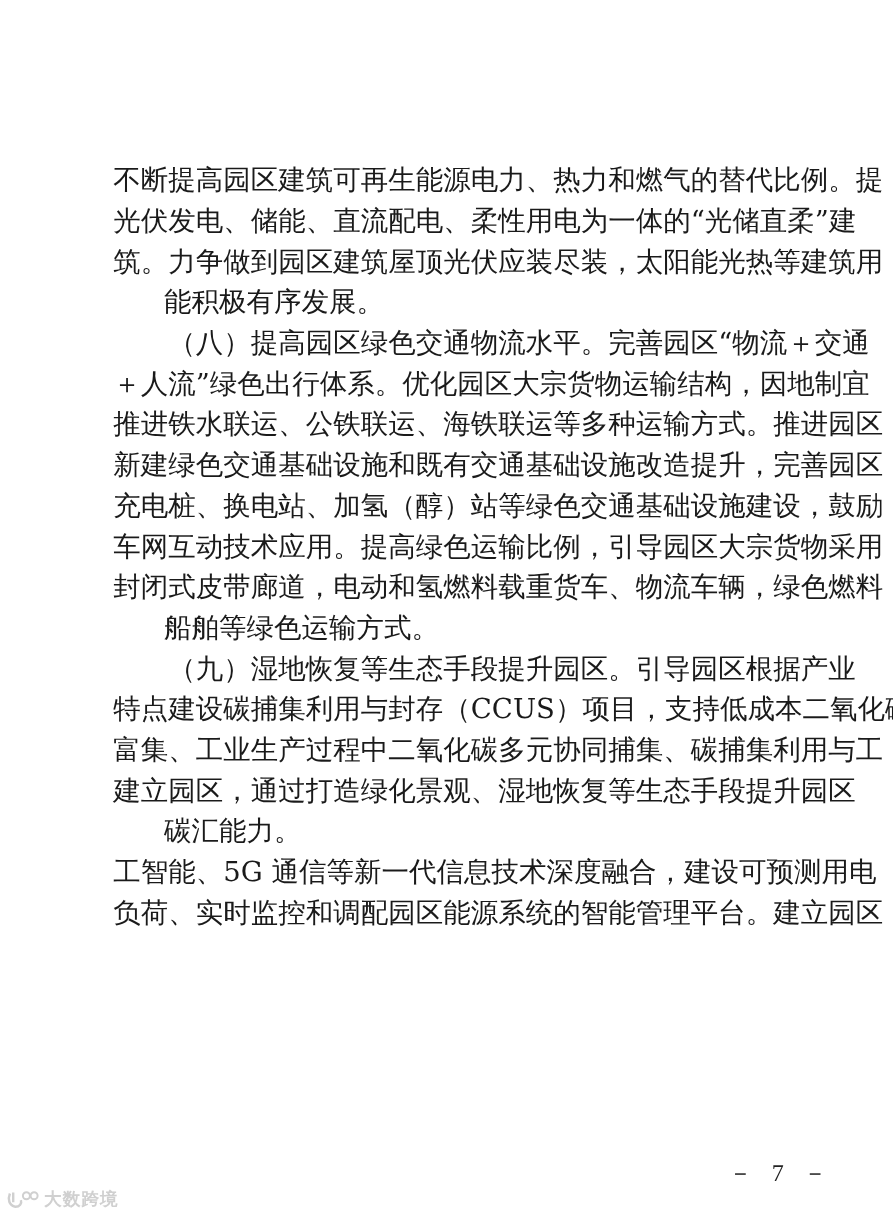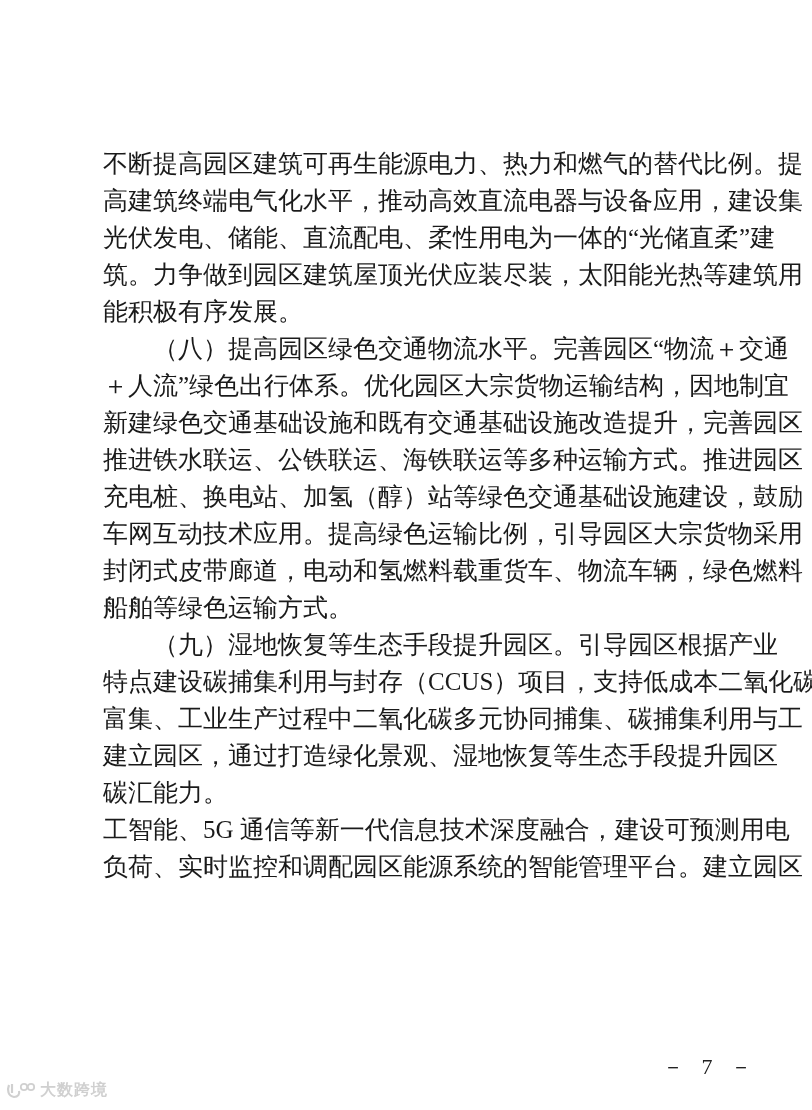--- a/index.html
+++ b/index.html
@@ -19,34 +19,34 @@
       position: absolute;
       left: 0; top: 0;
       width: 812px; height: 1110px;
       background: #ffffff;
     }
     .body-text {
       position: absolute;
       left: 103px;
       top: 145px;
       width: 612px;
-      font-family: Liberation Serif, serif;
     }
     .line {
       height: 37px;
       line-height: 37px;
       font-size: 25px;
       white-space: nowrap;
       text-align: justify;
       text-align-last: justify;
       letter-spacing: 0;
       display: block;
     }
     .line.last {
       text-align-last: left;
+      margin-left: 46px;
     }
     .page-number {
       position: absolute;
       left: 662px;
       top: 1052px;
       font-size: 22px;
       color: #222;
       font-family: "Liberation Serif", "DejaVu Serif", serif;
       letter-spacing: 6px;
     }
@@ -68,28 +68,27 @@
       height: 18px;
       position: relative;
     }
   </style>
 </head>
 <body>
 
 <div class="page">
   <div class="body-text" id="body-text">
       <div class="line">不断提高园区建筑可再生能源电力、热力和燃气的替代比例。提</div>
-      <div class="line">高建筑终端电气化水平，推动高效直流电器与设备应用，建设集</div>
       <div class="line">光伏发电、储能、直流配电、柔性用电为一体的“光储直柔”建</div>
       <div class="line">筑。力争做到园区建筑屋顶光伏应装尽装，太阳能光热等建筑用</div>
       <div class="line last">能积极有序发展。</div>
       <div class="line">　　（八）提高园区绿色交通物流水平。完善园区“物流＋交通</div>
       <div class="line">＋人流”绿色出行体系。优化园区大宗货物运输结构，因地制宜</div>
+      <div class="line">推进铁水联运、公铁联运、海铁联运等多种运输方式。推进园区</div>
       <div class="line">新建绿色交通基础设施和既有交通基础设施改造提升，完善园区</div>
-      <div class="line">推进铁水联运、公铁联运、海铁联运等多种运输方式。推进园区</div>
       <div class="line">充电桩、换电站、加氢（醇）站等绿色交通基础设施建设，鼓励</div>
       <div class="line">车网互动技术应用。提高绿色运输比例，引导园区大宗货物采用</div>
       <div class="line">封闭式皮带廊道，电动和氢燃料载重货车、物流车辆，绿色燃料</div>
       <div class="line last">船舶等绿色运输方式。</div>
       <div class="line">　　（九）湿地恢复等生态手段提升园区。引导园区根据产业</div>
       <div class="line">特点建设碳捕集利用与封存（CCUS）项目，支持低成本二氧化碳</div>
       <div class="line">富集、工业生产过程中二氧化碳多元协同捕集、碳捕集利用与工</div>
       <div class="line">建立园区，通过打造绿化景观、湿地恢复等生态手段提升园区</div>
       <div class="line last">碳汇能力。</div>
       <div class="line">工智能、5G 通信等新一代信息技术深度融合，建设可预测用电</div>

